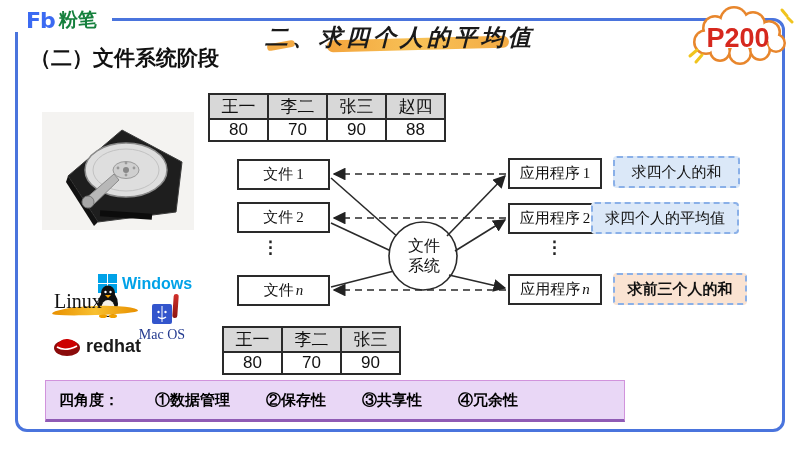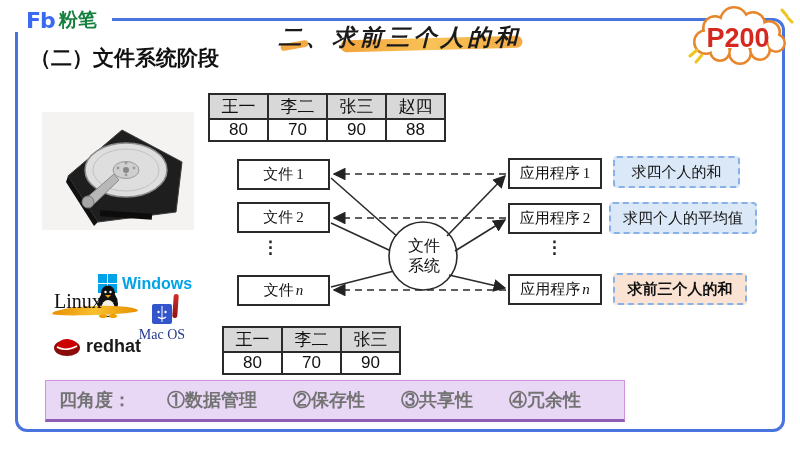--- a/index.html
+++ b/index.html
@@ -61,21 +61,21 @@
   .dots-left  { left:262px; top:243px; }
   .dots-right { left:546px; top:243px; }
   .circle-label { position:absolute; left:395px; top:236px; width:58px; text-align:center;
                   font-family:"Liberation Serif", serif; font-size:16px; color:#111; line-height:1.25; }
 
   .note { position:absolute; display:flex; align-items:center; justify-content:center;
           border:2px dashed #8ab0e8; border-radius:4px; font-size:15px; font-weight:500; color:#111; }
   .note-blue  { background:#dbe8f8; }
   .note-peach { background:#fae3d2;font-weight:bold; }
   .note-1 { left:613px; top:156px; width:127px; height:32px; }
-  .note-2 { left:609px; top:202px; width:148px; height:32px; }
+  .note-2 { left:591px; top:202px; width:148px; height:32px; }
   .note-3 { left:613px; top:273px; width:134px; height:32px; }
 
   
   .hdd { position:absolute; left:42px; top:112px; width:152px; height:118px; }
   .oslogos { position:absolute; left:40px; top:258px; width:165px; height:115px; }
   .win { position:absolute; left:58px; top:16px; display:flex; align-items:center; gap:5px;text-align:center; }
   .win-grid { display:grid; grid-template-columns:9px 9px; grid-template-rows:9px 9px; gap:1px; }
   .win-grid div { background:#00a2e8; }
   .win-text { color:#00a2e8; font-size:16px; font-weight:bold; }
   .linux { position:absolute; left:14px; top:32px; width:90px; }
@@ -89,41 +89,41 @@
   .mac-face { display:block; margin:0 auto 1px; }
   .mac-text { font-family:"Liberation Serif", serif; font-size:14px; color:#233a8f; }
   .redhat { position:absolute; left:12px; top:76px; display:flex; align-items:center; gap:4px; }
   .redhat-text { font-size:18px; font-weight:bold; color:#1a1a1a; letter-spacing:0; }
   .red-accent { position:absolute; left:133px; top:36px; width:5px; height:24px;
                 background:linear-gradient(#d2302a,#8c1410); border-radius:3px; transform:rotate(4deg); }
 
   
   .footer-bar { position:absolute; left:45px; top:380px; width:580px; height:42px;
                 background:#e9d7f6; border:1px solid #d193dc; border-bottom:3px solid #8f5bb5;
-                display:flex; align-items:center; padding-left:13px; font-size:18px; font-weight:600; color:#737373; }
+                display:flex; align-items:center; padding-left:13px; font-size:15px; font-weight:600; color:#000000; }
   .footer-bar .item { margin-left:36px; }
   .footer-bar .item:first-of-type { margin-left:24px; }
 </style>
 </head>
 <body>
 
 <div class="slide">
 
   <div class="frame"></div>
   <div class="frame-gap"></div>
 
   <div class="brand">
     <span class="fb-mark">Fb</span>
     <span class="brand-name">粉笔</span>
   </div>
 
   <div class="title-wrap">
     <div class="title-hl"></div>
     <div class="title-hl2"></div>
-    <div class="title-text">二、求前三个人的和</div>
+    <div class="title-text">二、求四个人的平均值</div>
   </div>
 
   <svg class="badge" viewBox="0 0 112 64">
     <g>
       <g fill="#e8862c">
         <circle cx="24" cy="38" r="13"></circle>
           <circle cx="33" cy="24" r="13"></circle>
           <circle cx="52" cy="17" r="15"></circle>
         <circle cx="71" cy="20" r="13"></circle>
           <circle cx="87" cy="28" r="12"></circle>

